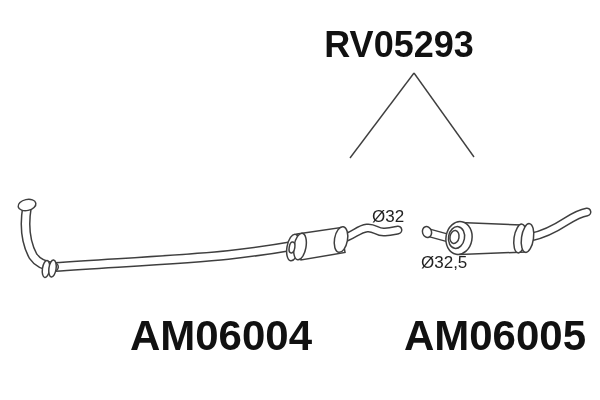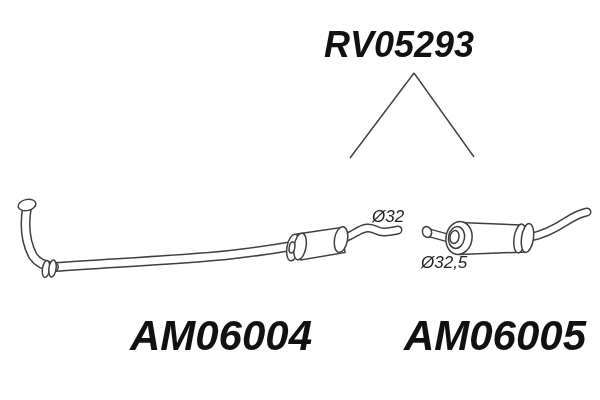--- a/index.html
+++ b/index.html
@@ -12,21 +12,20 @@
     padding: 0;
     background: var(--bg);
     font-family: "Liberation Sans", sans-serif;
   }
   .canvas {
     position: relative;
     width: 600px;
     height: 400px;
     background: var(--bg);
     overflow: hidden;
-    font-style: italic;
   }
   svg { display: block; }
 
   
   .ln {
     fill: none;
     stroke: var(--line);
     stroke-width: 1.4;
   }
   

